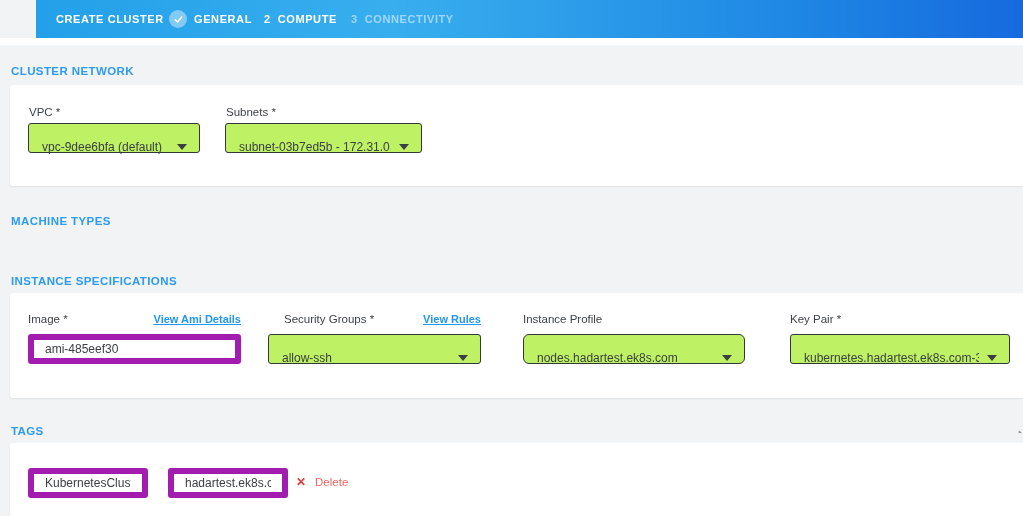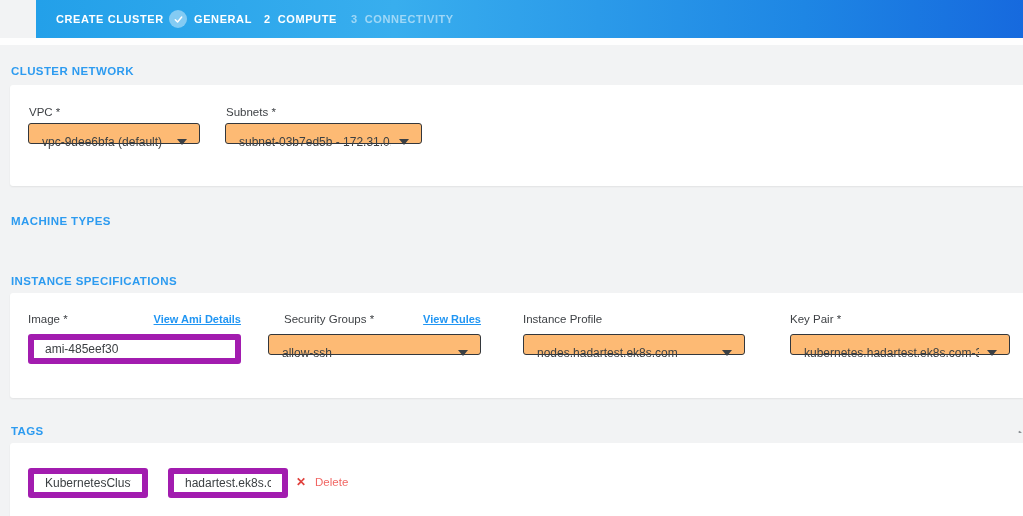--- a/index.html
+++ b/index.html
@@ -62,22 +62,22 @@
   .inline-link {
     color: #2196f3; font-size: 11px; font-weight: bold;
     text-decoration: underline; cursor: pointer; white-space: nowrap;
   }
   .label-row {
     position: absolute; display: flex;
     justify-content: space-between; align-items: center;
   }
 
   .select-box {
-    position: absolute; height: 21px;
-    border: 1px solid #33373c; border-radius: 3px; background: #fdba74;
+    position: absolute; height: 30px;
+    border: 1px solid #33373c; border-radius: 3px; background: #bef264;
     display: flex; align-items: center;
     padding: 17px 12px 0 13px; cursor: pointer;
   }
   .select-box .select-value {
     flex: 1 1 auto; font-size: 12px; color: #3c4043;
     white-space: nowrap; overflow: hidden;
   }
   .caret {
     flex: 0 0 auto; margin-left: 8px;
     width: 0; height: 0;
@@ -182,21 +182,21 @@
     <div class="label-row" style="left:258px; top:20px; width:213px;">
       <span class="field-label" style="position:static;margin-left:16px;">Security Groups *</span>
       <a class="inline-link">View Rules</a>
     </div>
     <div class="select-box" style="left:258px; top:41px; width:213px;">
       <span class="select-value">allow-ssh</span>
       <span class="caret"></span>
     </div>
 
     <span class="field-label" style="left:513px; top:20px;">Instance Profile</span>
-    <div class="select-box" style="left:513px; top:41px; width:222px;">
+    <div class="select-box" style="left:513px; top:41px; width:222px;border-radius:6px;">
       <span class="select-value">nodes.hadartest.ek8s.com</span>
       <span class="caret"></span>
     </div>
 
     <span class="field-label" style="left:780px; top:20px;">Key Pair *</span>
     <div class="select-box" style="left:780px; top:41px; width:220px;">
       <span class="select-value">kubernetes.hadartest.ek8s.com-39:84:a5:99:b...</span>
       <span class="caret"></span>
     </div>
   </section>

